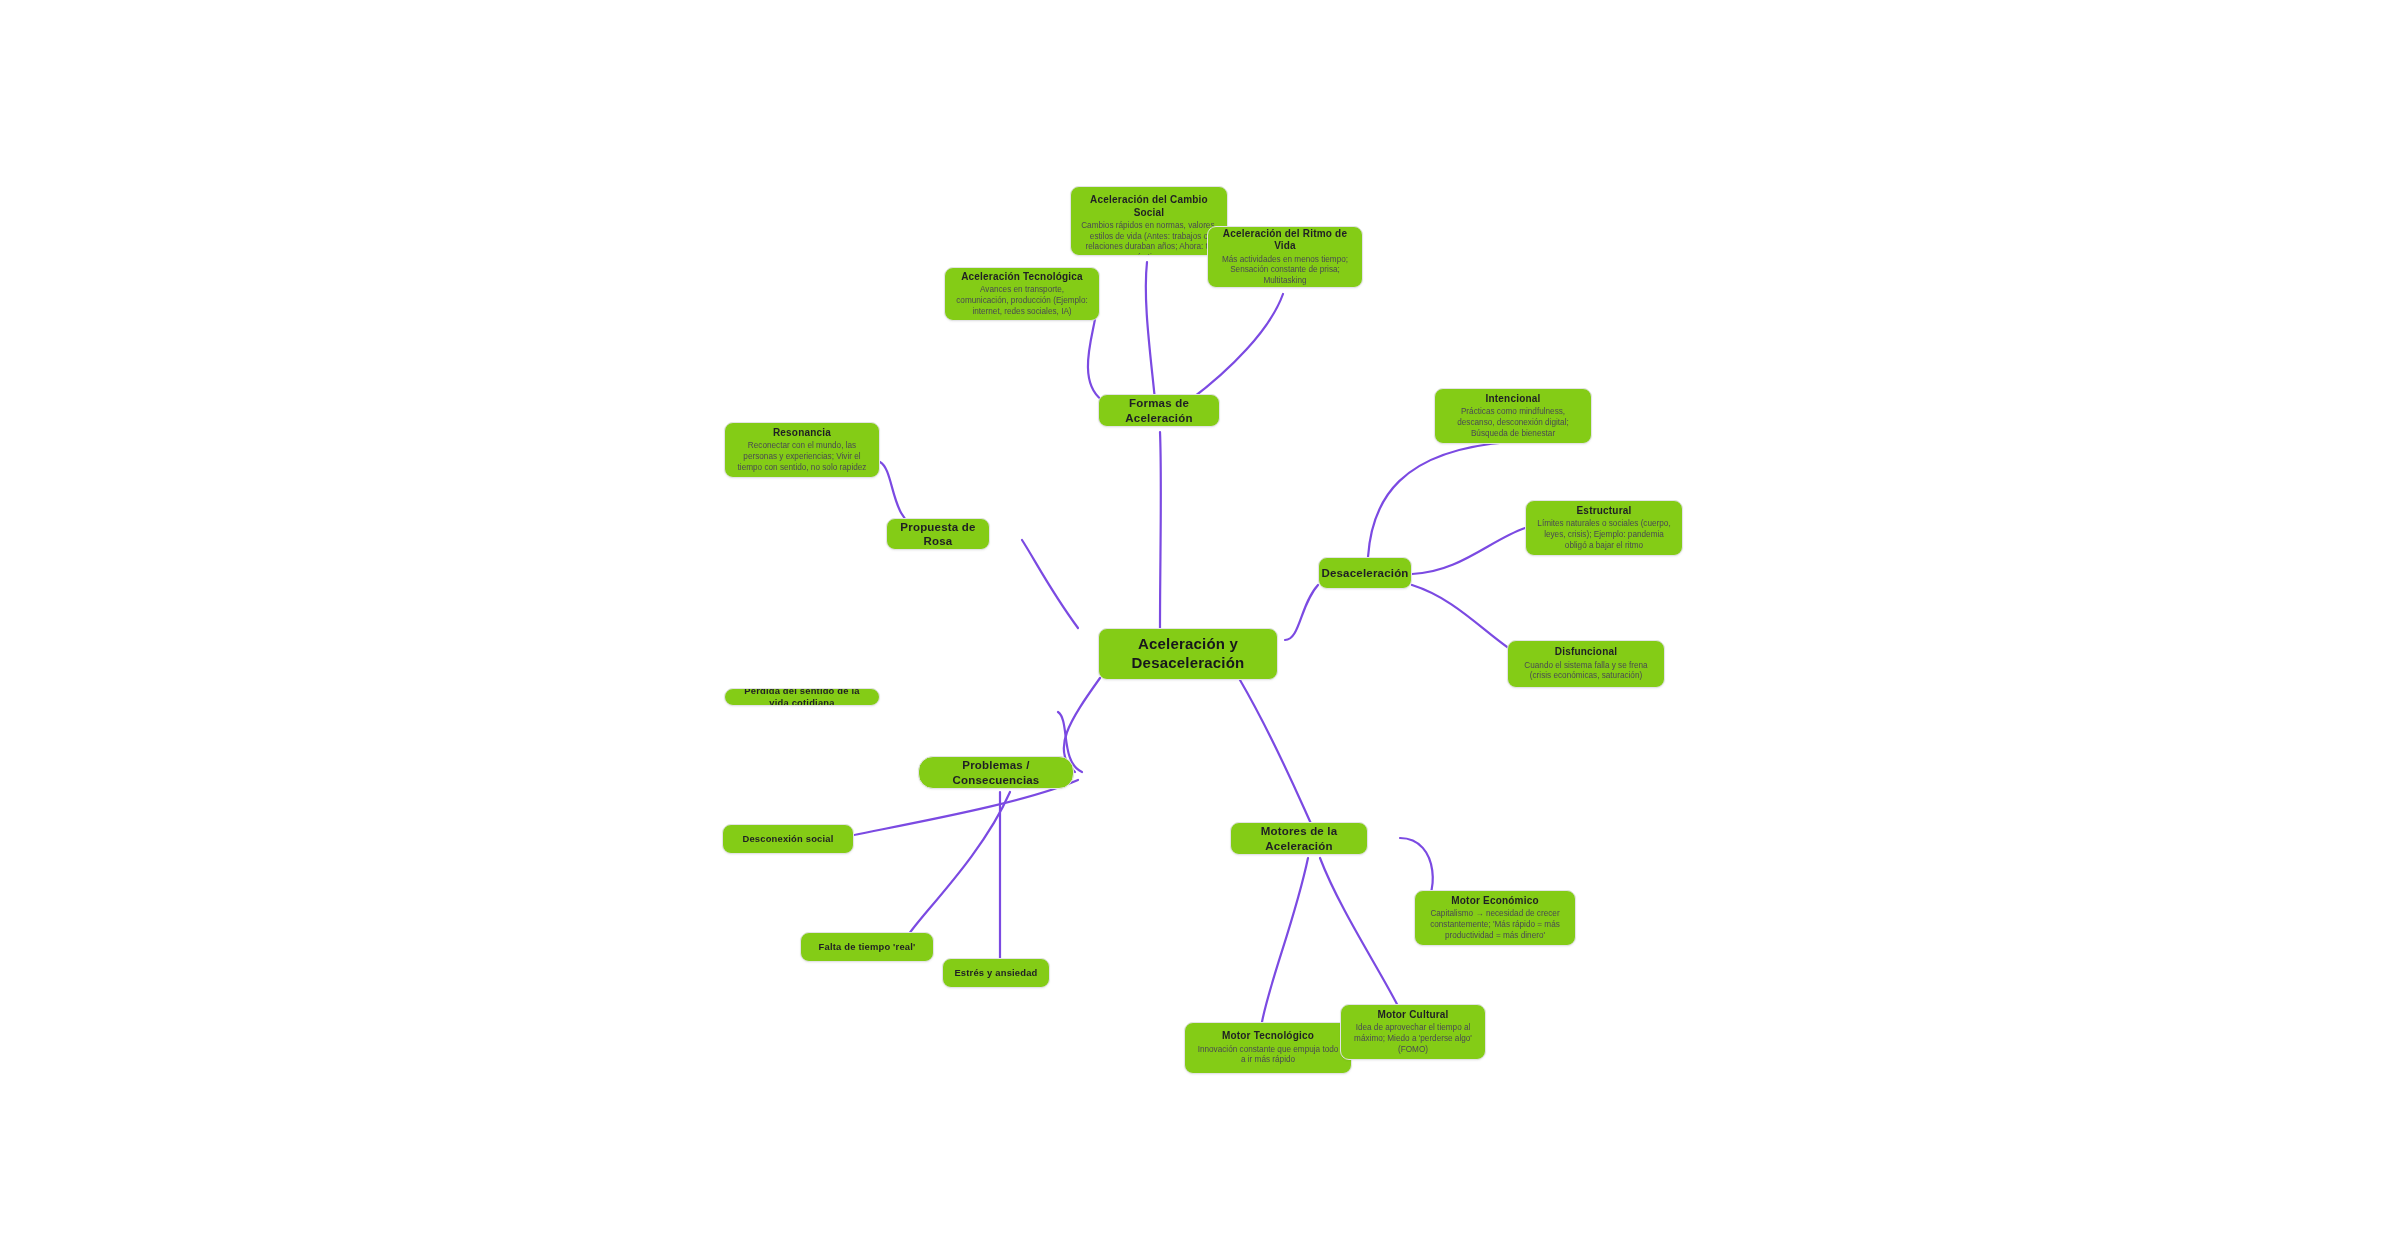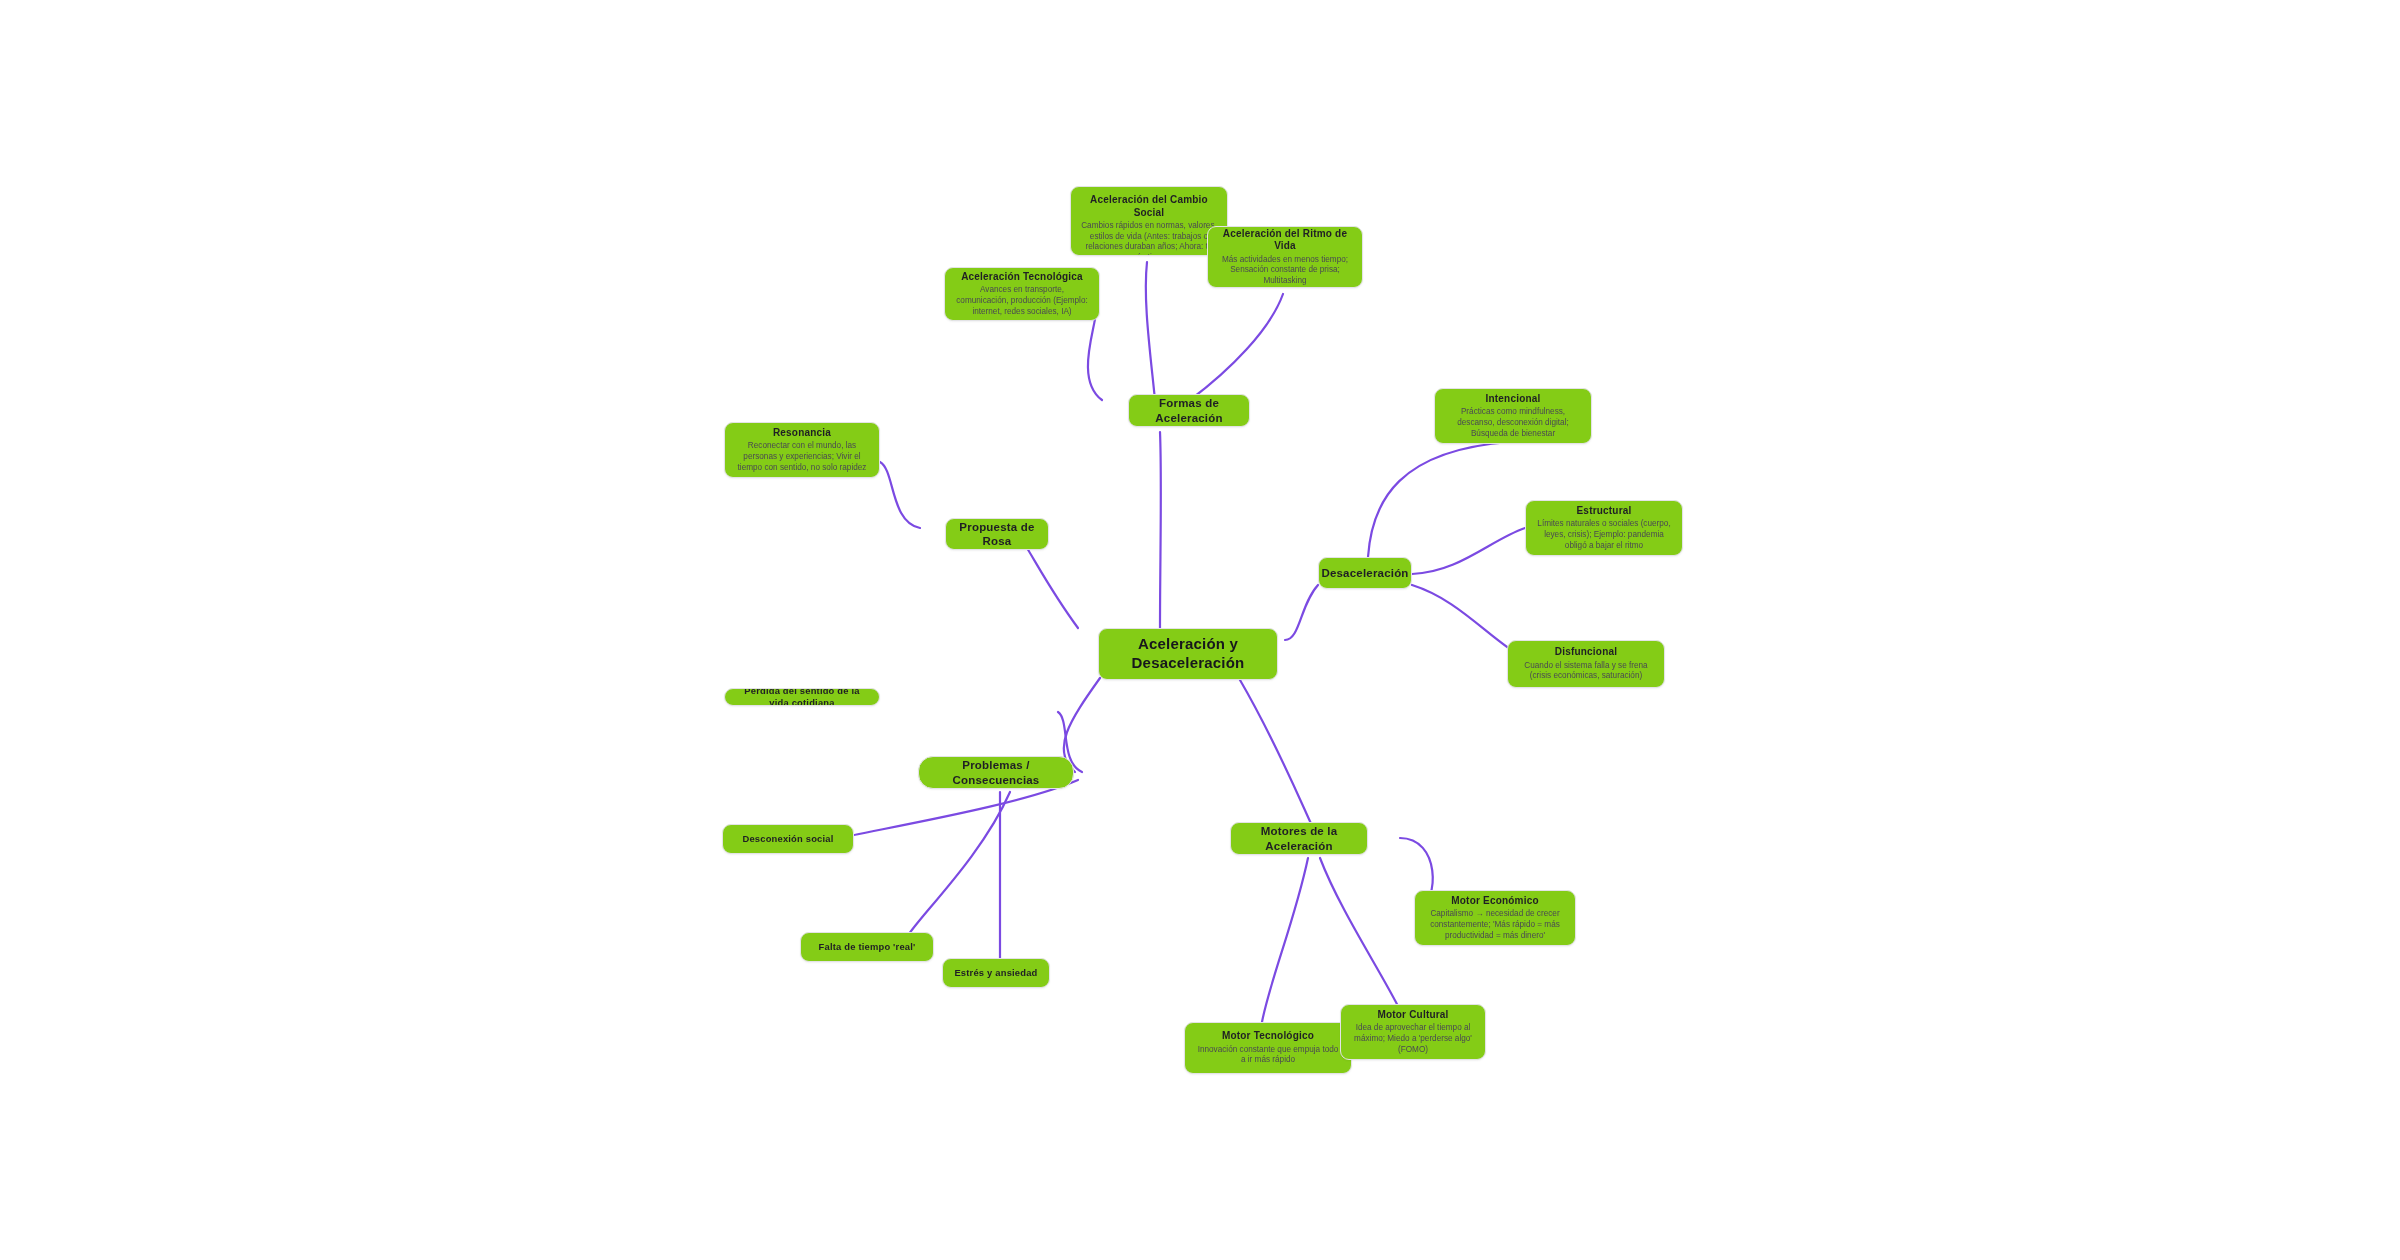--- a/index.html
+++ b/index.html
@@ -107,21 +107,21 @@
 
       <path d="M920,528 C890,522 895,470 880,462"></path>
     </g>
   </svg>
 
   <div class="node root" style="left:1098px; top:628px; width:180px; height:52px;">
     <div class="title">Aceleración y</div>
     <div class="title">Desaceleración</div>
   </div>
 
-  <div class="node branch" style="left:1128px; top:394px; width:122px; height:33px;">
+  <div class="node branch" style="left:1098px; top:394px; width:122px; height:33px;">
     <div class="title">Formas de Aceleración</div>
   </div>
 
   <div class="node leaf" style="left:944px; top:258px; width:156px; height:54px; z-index:3;margin-top:9px;">
     <div class="title">Aceleración Tecnológica</div>
     <div class="desc">Avances en transporte, comunicación, producción (Ejemplo: internet, redes sociales, IA)</div>
   </div>
 
   <div class="node leaf" style="left:1070px; top:186px; width:158px; height:70px; z-index:2; justify-content:flex-start;">
     <div class="title">Aceleración del Cambio Social</div>
@@ -184,21 +184,21 @@
   </div>
 
   <div class="node simple" style="left:800px; top:932px; width:134px; height:30px;">
     <div class="title">Falta de tiempo 'real'</div>
   </div>
 
   <div class="node simple" style="left:934px; top:958px; width:108px; height:30px;margin-left:8px;">
     <div class="title">Estrés y ansiedad</div>
   </div>
 
-  <div class="node branch" style="left:945px; top:518px; width:104px; height:32px;">
+  <div class="node branch" style="left:886px; top:518px; width:104px; height:32px;">
     <div class="title">Propuesta de Rosa</div>
   </div>
 
   <div class="node leaf" style="left:724px; top:422px; width:156px; height:56px;">
     <div class="title">Resonancia</div>
     <div class="desc">Reconectar con el mundo, las personas y experiencias; Vivir el tiempo con sentido, no solo rapidez</div>
   </div>
 
 </div>
 

